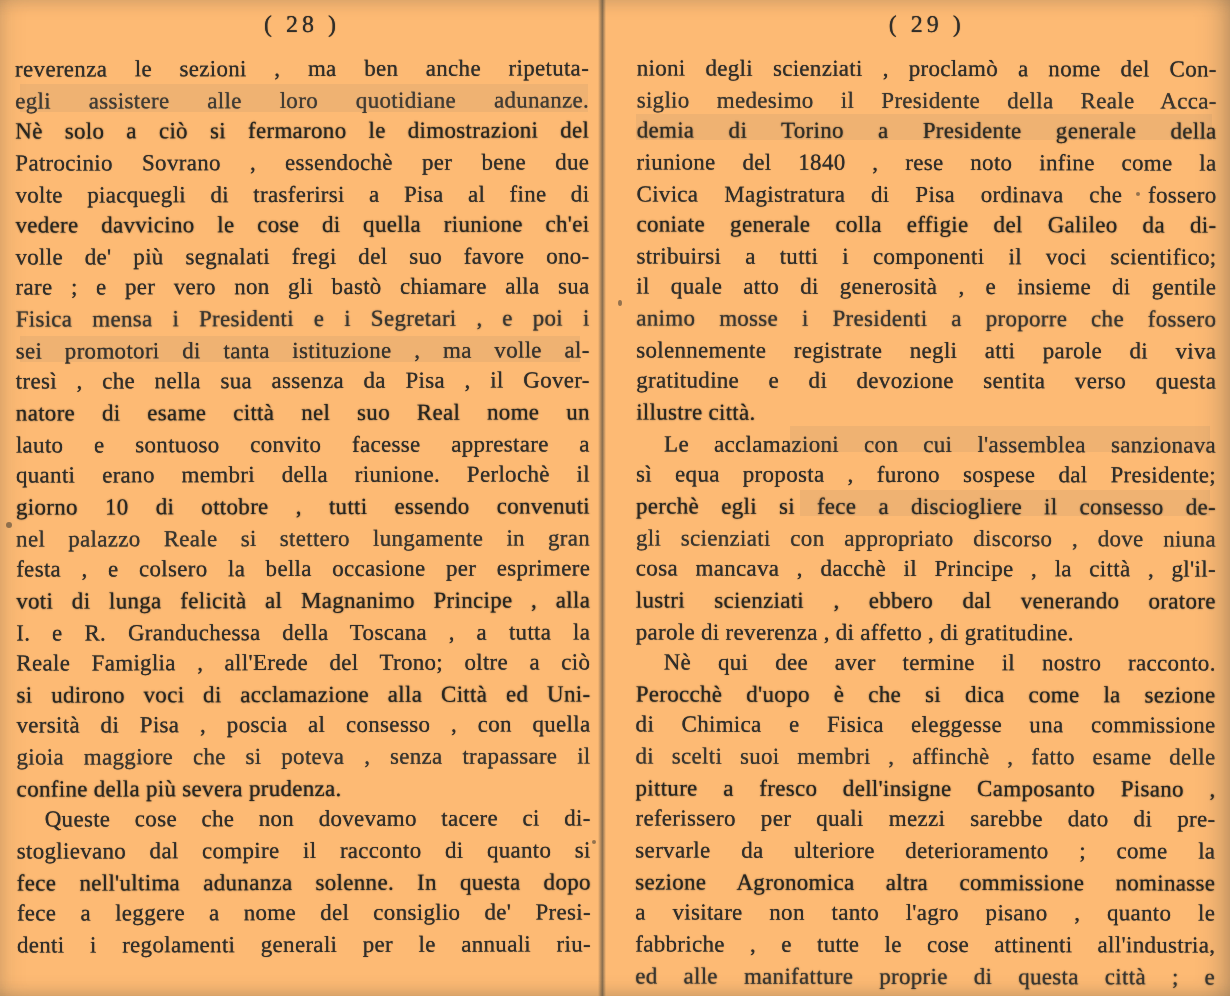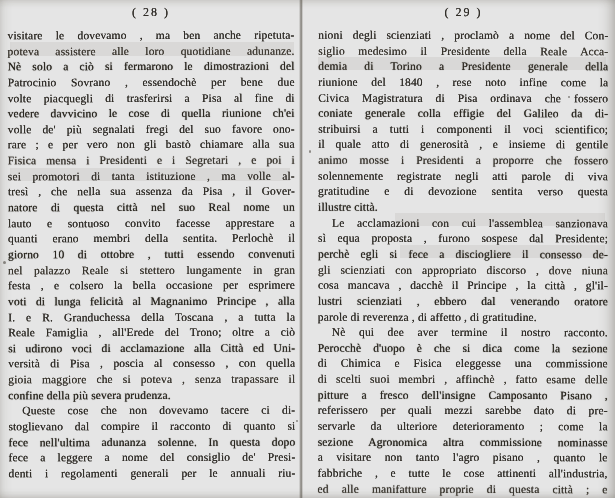--- a/index.html
+++ b/index.html
@@ -1,20 +1,20 @@
 <!DOCTYPE html>
 <html><head>
 <meta charset="utf-8">
 <style>
   html,body { margin:0; padding:0; }
   .scan {
     position: relative;
     width: 615px;
     height: 498px;
-    background: #e5e5e5;
+    background: #fdba74;
     overflow: hidden;
     font-family: "Liberation Serif", "DejaVu Serif", serif;
     color: #312e29;
   }
   
   .scan::after {
     content:"";
     position:absolute; inset:0;
     pointer-events:none;
     box-shadow:
@@ -78,34 +78,34 @@
   }
 </style>
 </head>
 <body>
 
 <div class="scan">
 
   <div class="page left">
     <div class="page-number">( 28 )</div>
     <div class="body">
-        <div class="line">visitare le dovevamo , ma ben anche ripetuta-</div>
-        <div class="line">poteva assistere alle loro quotidiane adunanze.</div>
+        <div class="line">reverenza le sezioni , ma ben anche ripetuta-</div>
+        <div class="line">egli assistere alle loro quotidiane adunanze.</div>
         <div class="line">Nè solo a ciò si fermarono le dimostrazioni del</div>
         <div class="line">Patrocinio Sovrano , essendochè per bene due</div>
         <div class="line">volte piacquegli di trasferirsi a Pisa al fine di</div>
         <div class="line">vedere davvicino le cose di quella riunione ch'ei</div>
         <div class="line">volle de' più segnalati fregi del suo favore ono-</div>
         <div class="line">rare ; e per vero non gli bastò chiamare alla sua</div>
         <div class="line">Fisica mensa i Presidenti e i Segretari , e poi i</div>
         <div class="line">sei promotori di tanta istituzione , ma volle al-</div>
         <div class="line">tresì , che nella sua assenza da Pisa , il Gover-</div>
-        <div class="line">natore di questa città nel suo Real nome un</div>
+        <div class="line">natore di esame città nel suo Real nome un</div>
         <div class="line">lauto e sontuoso convito facesse apprestare a</div>
-        <div class="line">quanti erano membri della sentita. Perlochè il</div>
+        <div class="line">quanti erano membri della riunione. Perlochè il</div>
         <div class="line">giorno 10 di ottobre , tutti essendo convenuti</div>
         <div class="line">nel palazzo Reale si stettero lungamente in gran</div>
         <div class="line">festa , e colsero la bella occasione per esprimere</div>
         <div class="line">voti di lunga felicità al Magnanimo Principe , alla</div>
         <div class="line">I. e R. Granduchessa della Toscana , a tutta la</div>
         <div class="line">Reale Famiglia , all'Erede del Trono; oltre a ciò</div>
         <div class="line">si udirono voci di acclamazione alla Città ed Uni-</div>
         <div class="line">versità di Pisa , poscia al consesso , con quella</div>
         <div class="line">gioia maggiore che si poteva , senza trapassare il</div>
         <div class="line para-end">confine della più severa prudenza.</div>

